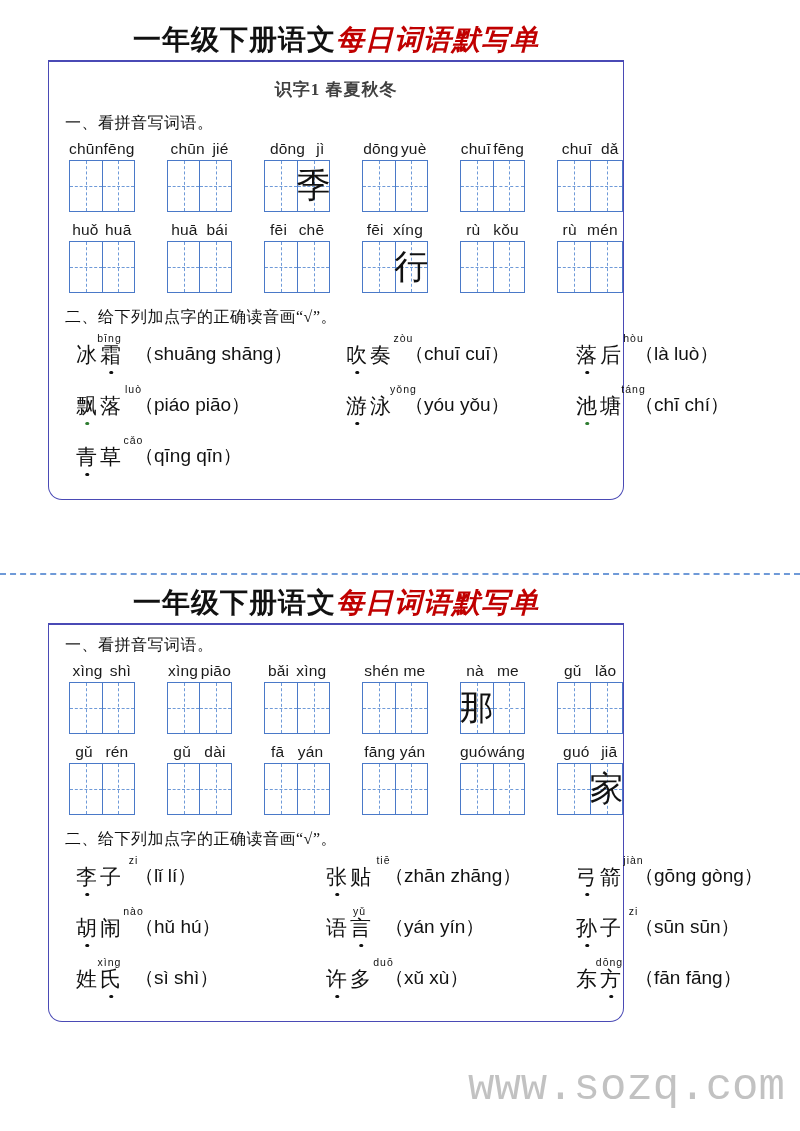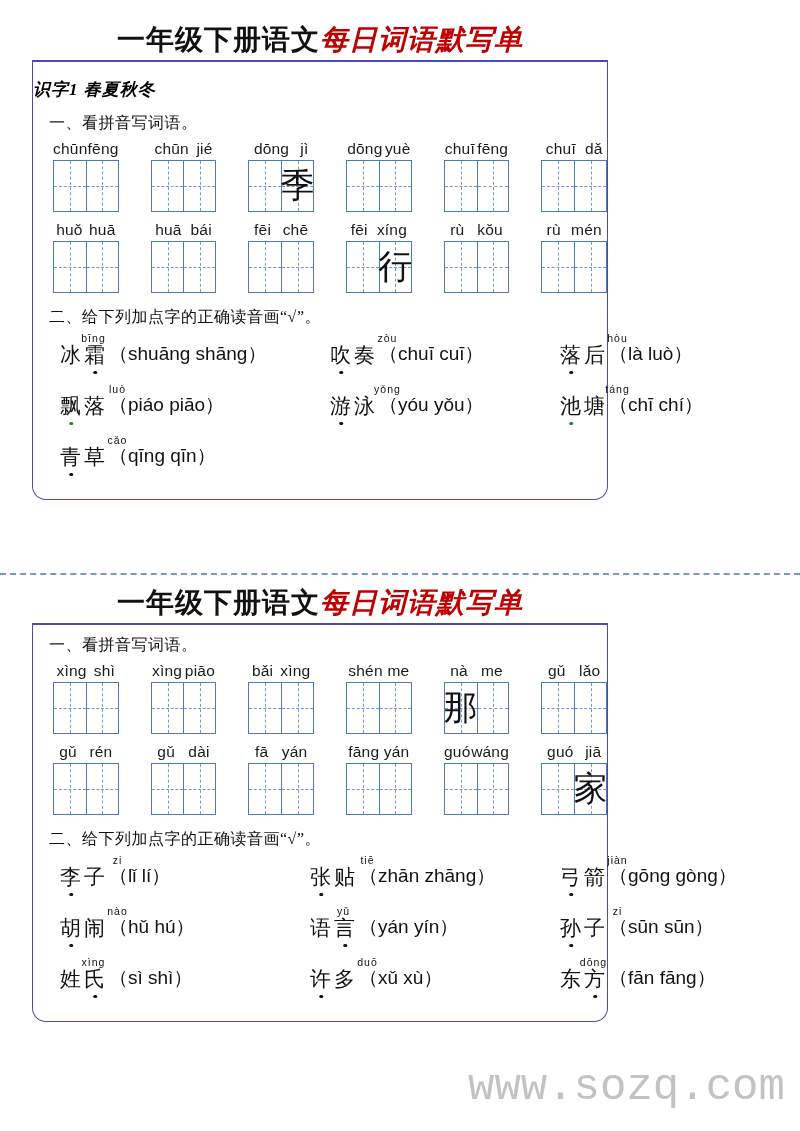--- a/index.html
+++ b/index.html
@@ -17,21 +17,21 @@
 
   .page {
     position: relative;
     width: 800px;
     height: 1131px;
   }
 
   
   .worksheet {
     position: absolute;
-    left: 0;
+    left: 16px;
     width: 640px;
   }
   .ws-1 { top: 22px; }
   .ws-2 { top: 585px; }
 
   .ws-title {
     text-align: center;
     font-family: "Liberation Serif", "DejaVu Serif", serif;
     font-weight: bold;
     font-size: 28px;
@@ -53,28 +53,27 @@
     margin: 0 32px;
     border: 1.6px solid #4a4ab5;
     border-top: none;
     border-radius: 0 0 14px 14px;
     box-sizing: border-box;
     padding: 10px 0 12px 0;
     background: #fff;
   }
 
   .lesson-title {
-    text-align: left;
+    text-align: center;
     font-family: "Liberation Serif", "DejaVu Serif", serif;
     font-weight: bold;
     font-size: 17px;
-    color: #000000;
+    color: #404040;
     letter-spacing: 1px;
     margin: 6px 0 12px 0;
-    font-style: italic;
   }
 
   .q-head {
     font-family: "Liberation Serif", "DejaVu Serif", serif;
     font-size: 16px;
     color: #111;
     margin: 0 0 6px 16px;
     letter-spacing: 0.5px;
   }
 
@@ -194,21 +193,21 @@
     width: 3.5px;
     height: 3.5px;
     border-radius: 50%;
     background: #111;
   }
   .hz.dotted.green::after { background: #2f7d32; }
   .cpy {
     font-family: "Liberation Sans", "DejaVu Sans", sans-serif;
     font-size: 19px;
     color: #111;
-    margin-left: 2px;
+    margin-left: 12px;
     align-self: center;
     padding-bottom: 2px;
     text-align: right;
   }
 
   
   .separator {
     position: absolute;
     left: 0;
     top: 573px;

